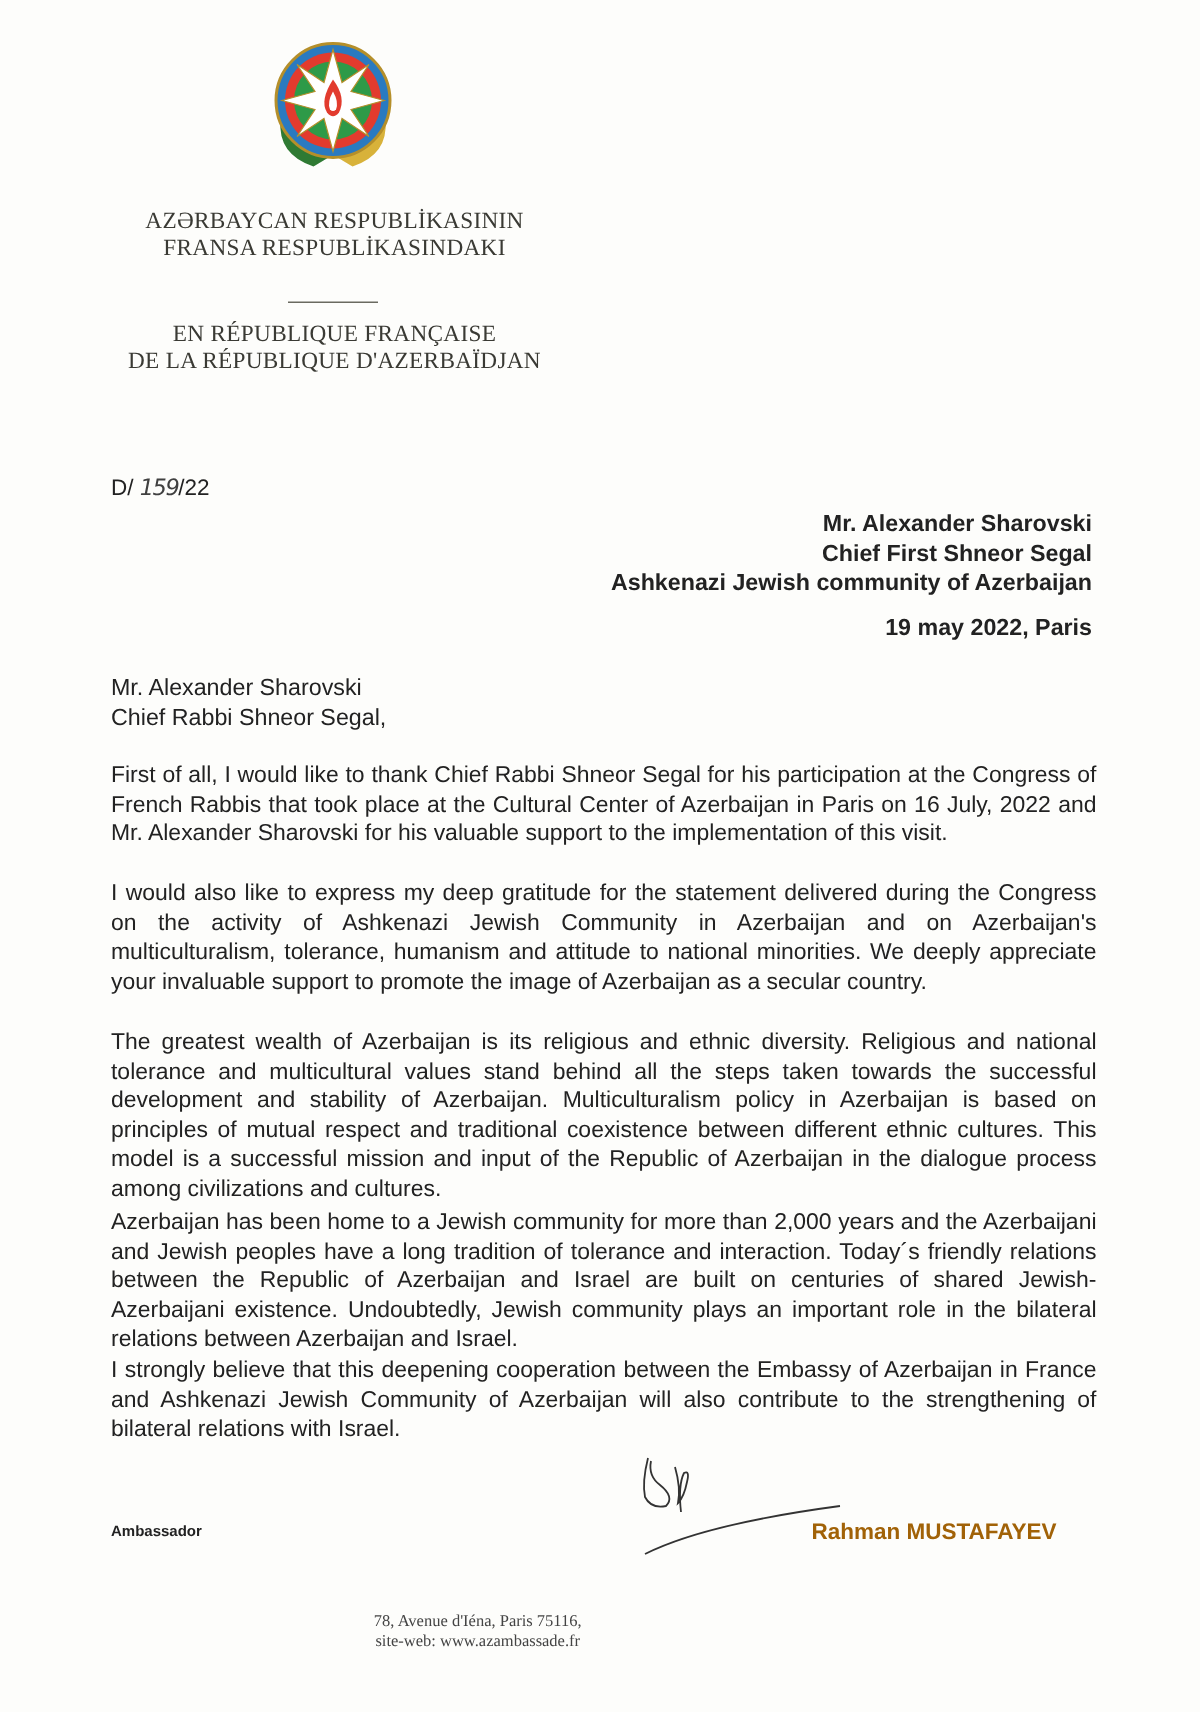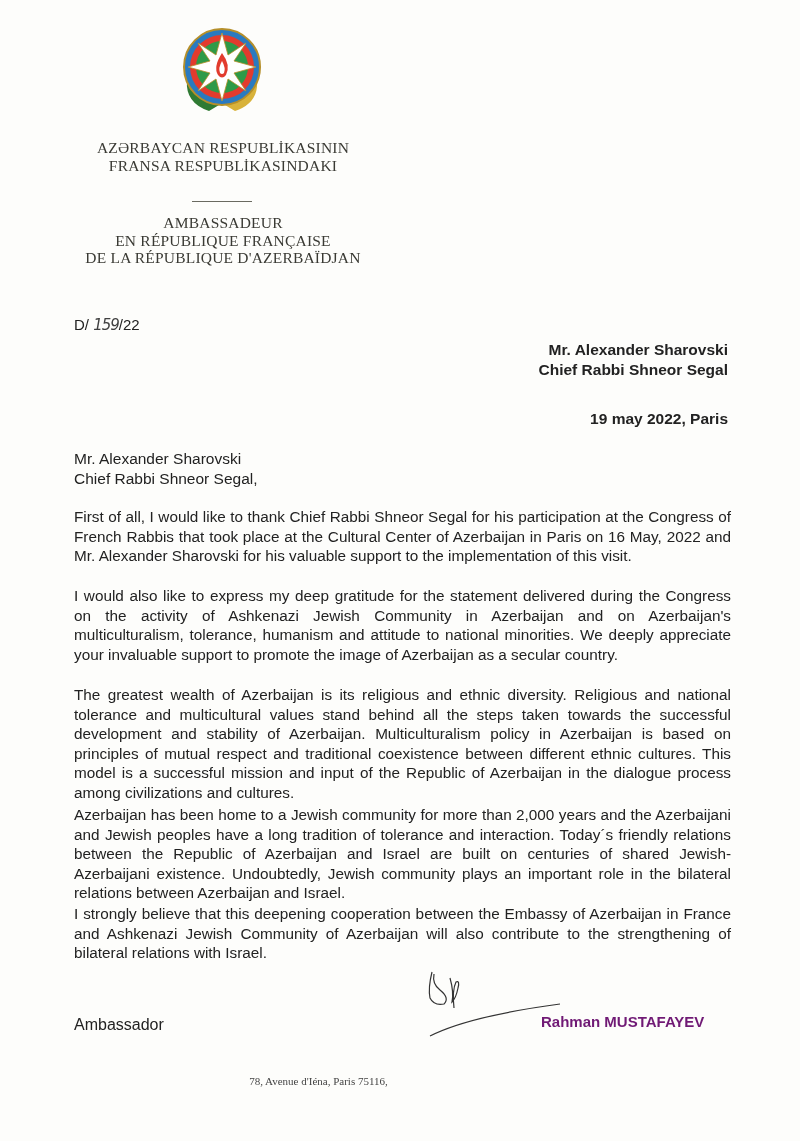--- a/index.html
+++ b/index.html
@@ -45,25 +45,25 @@
       font-family: "Liberation Sans", sans-serif; font-size: 15.3px; line-height: 19.5px; color: #222;
       text-align: justify;
     }
     .p1 { top: 507px; }
     .p2 { top: 586px; }
     .p3 { top: 685px; }
     .p4 { top: 805px; }
     .p5 { top: 904px; }
     .sign-title {
       position: absolute; left: 74px; top: 1016px;
-      font-family: "Liberation Sans", sans-serif; font-weight: normal; font-size: 16px; color: #222;
+      font-family: "Liberation Sans", sans-serif; font-weight: bold; font-size: 10px; color: #222;
     }
     .sign-name {
       position: absolute; left: 541px; top: 1013px;
-      font-family: "Liberation Sans", sans-serif; font-weight: bold; font-size: 15px; color: #701a75;
+      font-family: "Liberation Sans", sans-serif; font-weight: bold; font-size: 15px; color: #a16207;
     }
     .signature { position: absolute; left: 410px; top: 968px; width: 160px; height: 70px; }
     .footer {
       position: absolute; left: 0; width: 637px; top: 1075px; text-align: center;
       font-family: "Liberation Serif", "DejaVu Serif", serif; font-size: 11px; line-height: 13px; color: #444;
     }
   </style>
 </head>
 <body>
 
@@ -85,50 +85,51 @@
     <path d="M43 36 Q47 43 45 48 Q43 50 41 48 Q39 43 43 36 Z" fill="#ffffff"></path>
   </svg>
 </div>
 
 <div class="header az">
   <div>AZƏRBAYCAN RESPUBLİKASININ</div>
   <div>FRANSA RESPUBLİKASINDAKI</div>
 </div>
 <div class="divider"></div>
 <div class="header fr">
-  <div>AMBASSADEUR</div>
   <div>EN RÉPUBLIQUE FRANÇAISE</div>
   <div>DE LA RÉPUBLIQUE D'AZERBAÏDJAN</div>
 </div>
 
 <div class="ref"><span>D/ </span><span class="hand">159</span><span>/22</span></div>
 
 <div class="addressee">
   <div>Mr. Alexander Sharovski</div>
-  <div>Chief Rabbi Shneor Segal</div>
+  <div>Chief First Shneor Segal</div>
+  <div>Ashkenazi Jewish community of Azerbaijan</div>
 </div>
 
 <div class="date">19 may 2022, Paris</div>
 
 <div class="salutation">
   <div>Mr. Alexander Sharovski</div>
   <div>Chief Rabbi Shneor Segal,</div>
 </div>
 
-<div class="body-text p1">First of all, I would like to thank Chief Rabbi Shneor Segal for his participation at the Congress of French Rabbis that took place at the Cultural Center of Azerbaijan in Paris on 16 May, 2022 and Mr. Alexander Sharovski for his valuable support to the implementation of this visit.</div>
+<div class="body-text p1">First of all, I would like to thank Chief Rabbi Shneor Segal for his participation at the Congress of French Rabbis that took place at the Cultural Center of Azerbaijan in Paris on 16 July, 2022 and Mr. Alexander Sharovski for his valuable support to the implementation of this visit.</div>
 <div class="body-text p2">I would also like to express my deep gratitude for the statement delivered during the Congress on the activity of Ashkenazi Jewish Community in Azerbaijan and on Azerbaijan's multiculturalism, tolerance, humanism and attitude to national minorities. We deeply appreciate your invaluable support to promote the image of Azerbaijan as a secular country.</div>
 <div class="body-text p3">The greatest wealth of Azerbaijan is its religious and ethnic diversity. Religious and national tolerance and multicultural values stand behind all the steps taken towards the successful development and stability of Azerbaijan. Multiculturalism policy in Azerbaijan is based on principles of mutual respect and traditional coexistence between different ethnic cultures. This model is a successful mission and input of the Republic of Azerbaijan in the dialogue process among civilizations and cultures.</div>
 <div class="body-text p4">Azerbaijan has been home to a Jewish community for more than 2,000 years and the Azerbaijani and Jewish peoples have a long tradition of tolerance and interaction. Today´s friendly relations between the Republic of Azerbaijan and Israel are built on centuries of shared Jewish-Azerbaijani existence. Undoubtedly, Jewish community plays an important role in the bilateral relations between Azerbaijan and Israel.</div>
 <div class="body-text p5">I strongly believe that this deepening cooperation between the Embassy of Azerbaijan in France and Ashkenazi Jewish Community of Azerbaijan will also contribute to the strengthening of bilateral relations with Israel.</div>
 
 <div class="sign-title">Ambassador</div>
 <div class="signature">
   <svg width="160" height="70" viewBox="0 0 160 70">
     <path d="M22 4 Q18 20 20 30 Q24 38 34 36 Q40 30 30 22 Q22 16 24 6" fill="none" stroke="#333" stroke-width="1.2"></path>
     <path d="M40 10 Q44 24 42 34 Q46 30 48 20 Q50 12 46 14 Q42 22 44 40" fill="none" stroke="#333" stroke-width="1.2"></path>
     <path d="M20 68 Q60 48 150 36" fill="none" stroke="#333" stroke-width="1.2"></path>
   </svg>
 </div>
 <div class="sign-name">Rahman MUSTAFAYEV</div>
 
 <div class="footer">
   <div>78, Avenue d'Iéna, Paris 75116,</div>
+  <div>site-web: www.azambassade.fr</div>
 </div>
 
 </body></html>

